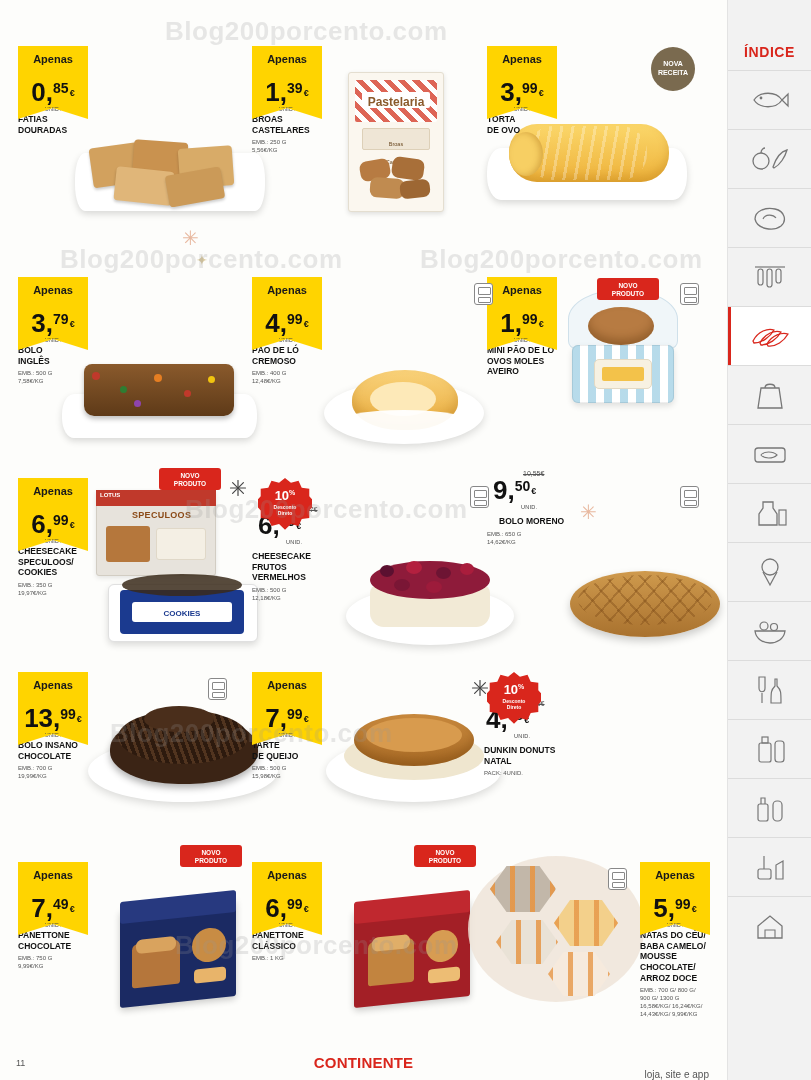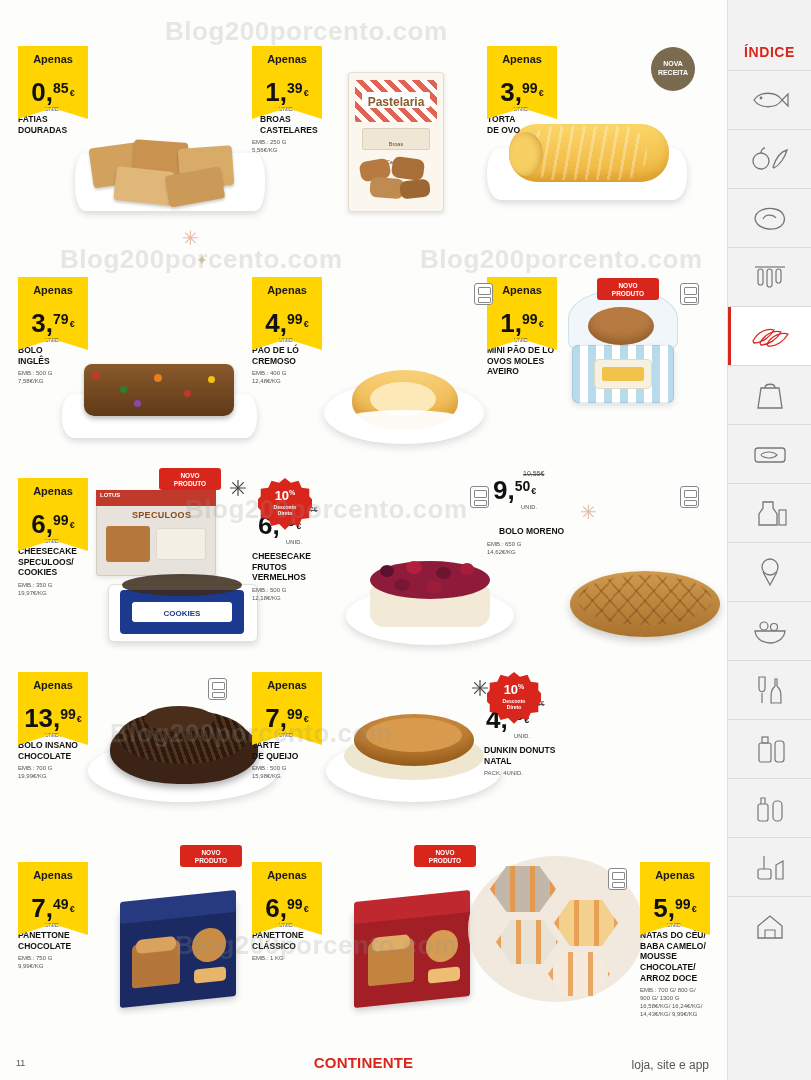--- a/index.html
+++ b/index.html
@@ -151,21 +151,21 @@
   
   .ph { position:absolute; }
 
   .foot {
     position:absolute; bottom:0; left:0; width:727px; height:38px;
     background:#fdfdfb; border-top:0;
   }
   .pagenum { position:absolute; left:16px; bottom:12px; font-size:9px; color:#555;}
   .brand { position:absolute; left:50%; transform:translateX(-50%); bottom:9px;
            font-size:15px; font-weight:700; color:#d9261c; letter-spacing:.2px;}
-  .site { position:absolute; right:18px; bottom:8px; font-size:12px; color:#555;}
+  .site { position:absolute; right:18px; bottom:0; font-size:10px; color:#555;}
 
   .sep-dot { position:absolute; color:#e8b9a0; font-size:20px; z-index:5;}
 </style>
 </head>
 <body>
 
 <div class="page">
   <div class="content">
 
     <div class="wm w1">Blog200porcento.com</div>
@@ -222,21 +222,21 @@
       <div class="tag">
         <div class="apenas">Apenas</div>
         <div class="price-wrap">
           <span class="price-int">1</span>
             <span class="price-sep">,</span>
             <span class="price-dec">39</span>
             <span class="price-cur">€</span>
         </div>
         <div class="uni">UNID.</div>
       </div>
-      <div class="pname" style="white-space:pre-line;margin-left:8px;">BROAS
+      <div class="pname" style="white-space:pre-line;">BROAS
 CASTELARES</div>
       <div class="pinfo" style="white-space:pre-line;">EMB.: 250 G
 5,56€/KG</div>
     </div>
 
     <div class="ph" style="left:487px; top:110px; width:200px; height:100px;">
       <div style="position:absolute; left:0; top:38px; width:200px; height:52px; background:#fff; border-radius:14px/24px; box-shadow:0 3px 7px rgba(0,0,0,.15);"></div>
       <div style="position:absolute; left:22px; top:14px; width:160px; height:58px; background:linear-gradient(180deg,#f7c githubusercontent 0%,#f3c24a 100%); border-radius:28px;"></div>
       <div style="position:absolute; left:22px; top:14px; width:160px; height:58px; background:linear-gradient(180deg,#fbd76a 0%,#eeb23b 100%); border-radius:28px; box-shadow:inset 0 -6px 10px rgba(180,120,20,.35);"></div>
       <div style="position:absolute; left:40px; top:16px; width:120px; height:54px; background:repeating-linear-gradient(100deg, rgba(255,255,255,.28) 0 3px, rgba(0,0,0,0) 3px 11px); border-radius:26px;"></div>
@@ -441,21 +441,21 @@
 
     <div class="prod" style="left:487px; top:470px; width:100px;">
       <div class="old-price" style="text-align:left; padding-left:36px;">10,55€</div>
       <div class="price-wrap" style="margin-top:0; justify-content:flex-start; padding-left:6px;">
         <span class="price-int">9</span>
           <span class="price-sep">,</span>
           <span class="price-dec">50</span>
           <span class="price-cur">€</span>
       </div>
       <div class="uni" style="text-align:left; padding-left:34px;">UNID.</div>
-      <div class="pname" style="white-space:pre-line; margin-top:16px;padding-left:12px;">BOLO MORENO</div>
+      <div class="pname" style="white-space:pre-line; margin-top:6px;padding-left:12px;">BOLO MORENO</div>
       <div class="pinfo" style="white-space:pre-line;">EMB.: 650 G
 14,62€/KG</div>
     </div>
     <div class="ic-box" style="left:680px; top:486px;">
         <div class="b1"></div>
         <div class="b2"></div>
       </div>
     <div class="sep-dot" style="left:580px; top:500px;">✳</div>
 
     <div class="ph" style="left:88px; top:700px; width:190px; height:110px;">

